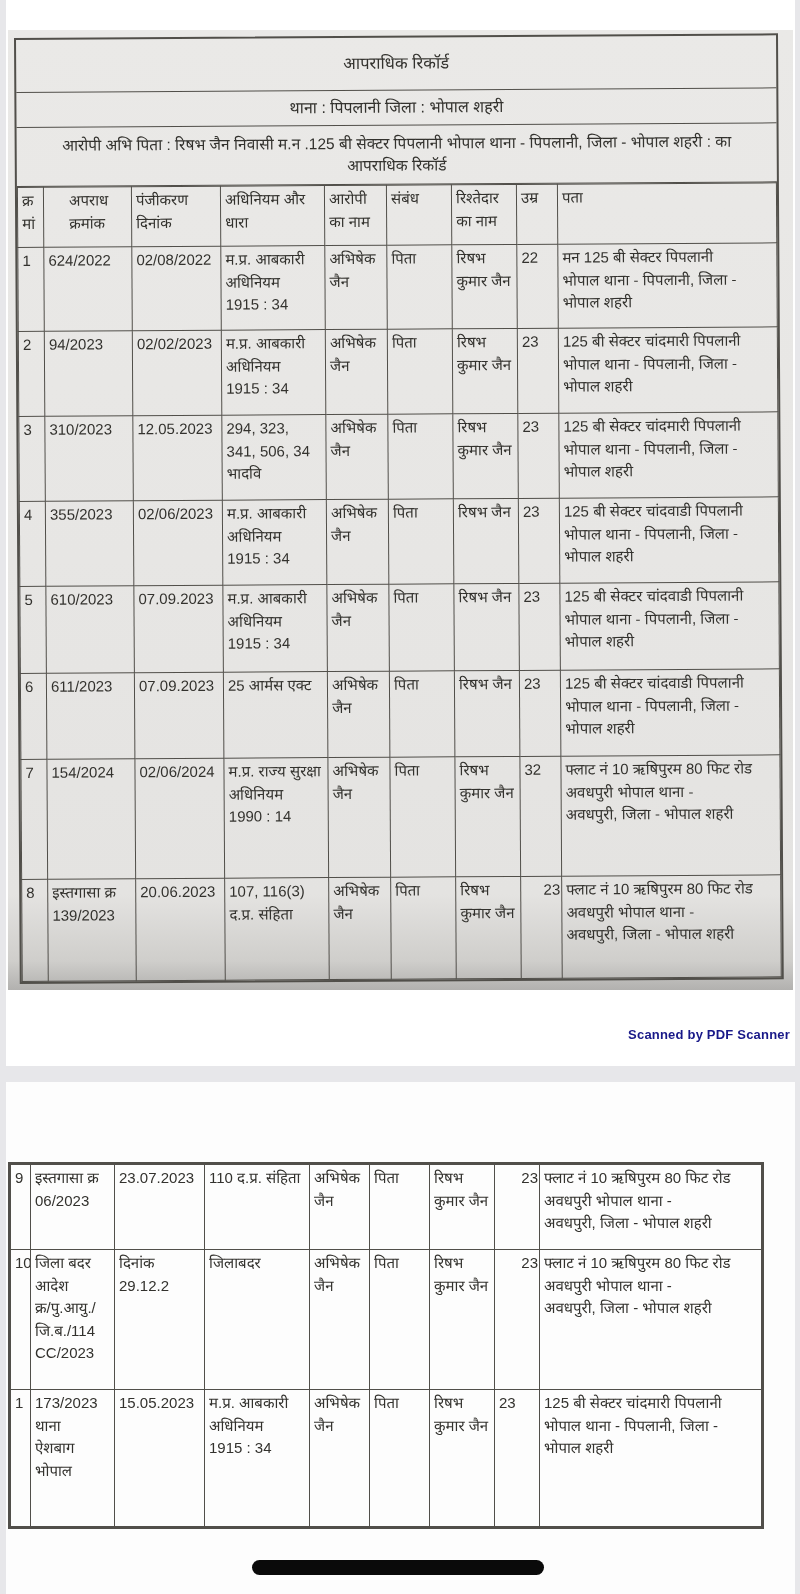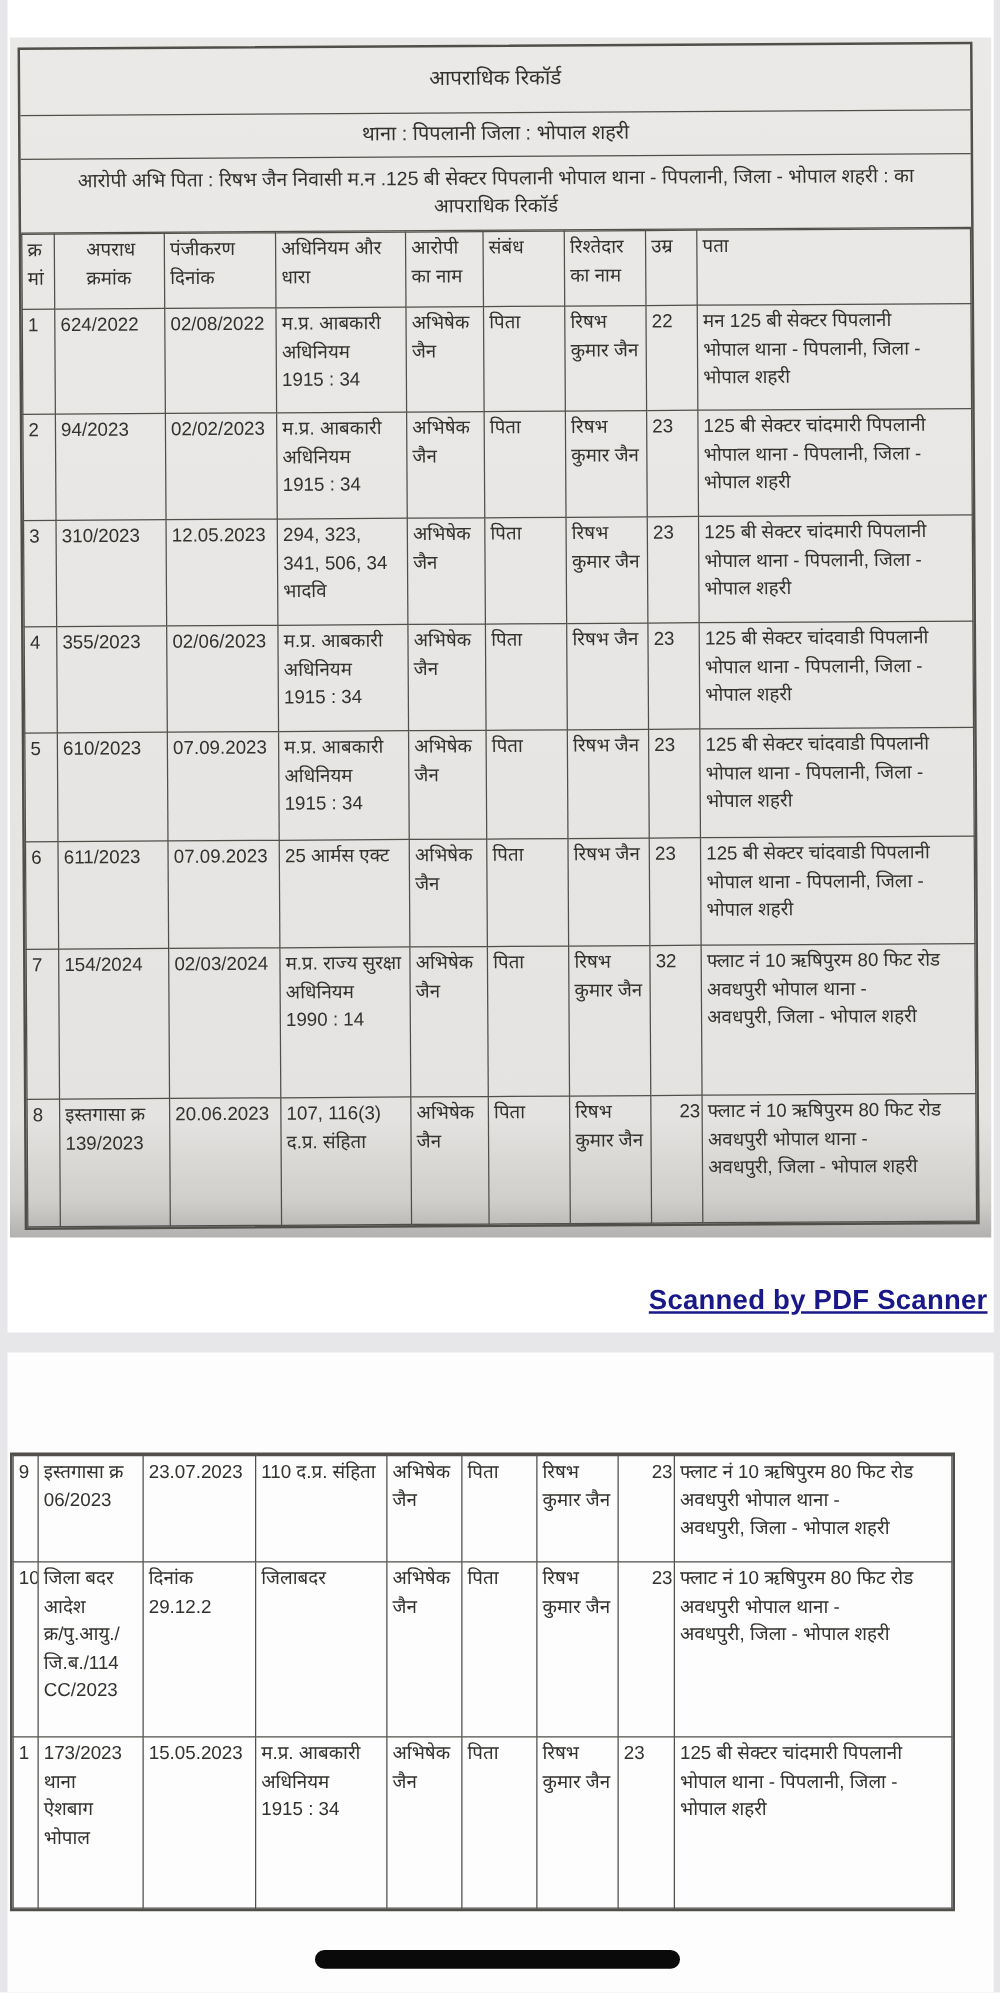--- a/index.html
+++ b/index.html
@@ -48,22 +48,21 @@
     font-weight:normal;
     white-space:pre-line;
     font-size:15px; line-height:1.5;
     overflow:hidden;
   }
   th { font-size:15px; }
   .age-right { text-align:right; padding-right:1px; }
 
   #watermark {
     position:absolute; right:5px; top:1027px;
-    font-size:22px; font-weight:bold;
-    text-decoration:underline;
+    font-size:13px; font-weight:bold;
     letter-spacing:0.2px;
     cursor:pointer;
   }
   #marker-bar {
     position:absolute; left:252px; top:1560px;
     width:292px; height:15px;
     background:#0a0a0a; border-radius:8px;
   }
 </style>
 </head>
@@ -201,21 +200,21 @@
               <td style="color: rgb(51, 50, 46);">पिता</td>
               <td style="color: rgb(51, 50, 46);">रिषभ जैन</td>
               <td style="color: rgb(51, 50, 46);">23</td>
               <td style="color: rgb(51, 50, 46);">125 बी सेक्टर  चांदवाडी  पिपलानी
 भोपाल  थाना - पिपलानी, जिला -
 भोपाल शहरी</td>
             </tr>
             <tr style="height: 120px;">
               <td style="color: rgb(51, 50, 46);">7</td>
               <td style="color: rgb(51, 50, 46);">154/2024</td>
-              <td style="color: rgb(51, 50, 46);">02/03/2024</td>
+              <td style="color: rgb(51, 50, 46);">02/06/2024</td>
               <td style="color: rgb(51, 50, 46);">म.प्र. राज्य सुरक्षा
 अधिनियम
 1990 : 14</td>
               <td style="color: rgb(51, 50, 46);">अभिषेक
 जैन</td>
               <td style="color: rgb(51, 50, 46);">पिता</td>
               <td style="color: rgb(51, 50, 46);">रिषभ
 कुमार जैन</td>
               <td style="color: rgb(51, 50, 46);">32</td>
               <td style="color: rgb(51, 50, 46);">फ्लाट नं 10 ऋषिपुरम 80 फिट रोड

